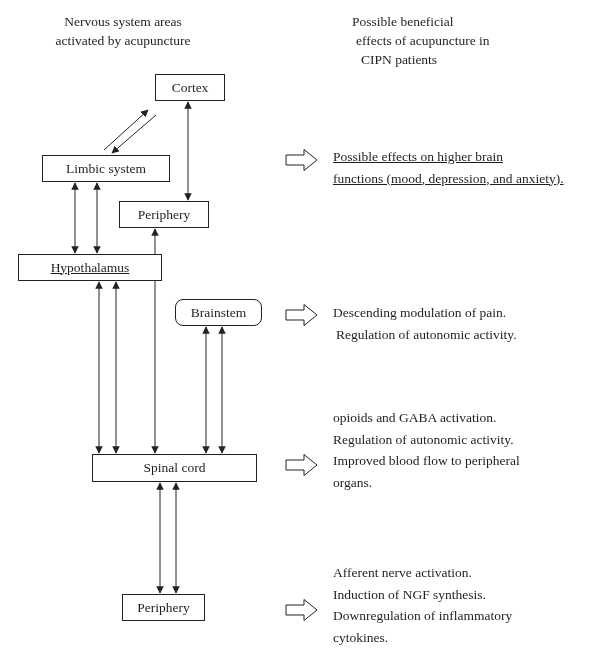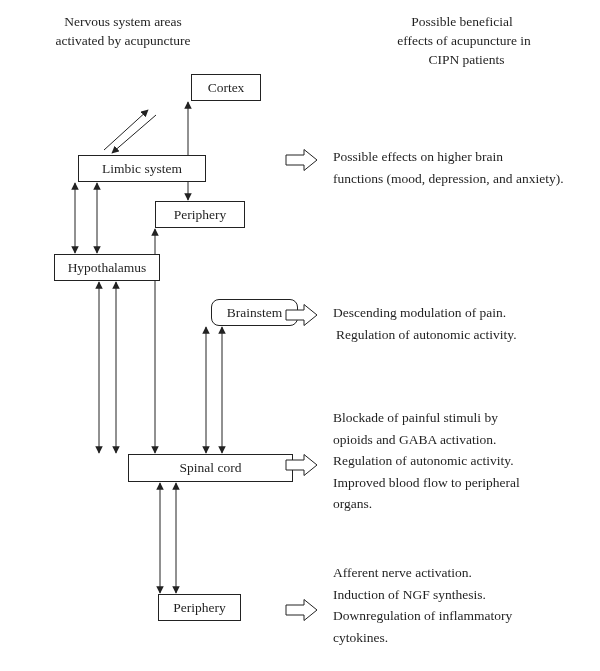--- a/index.html
+++ b/index.html
@@ -25,35 +25,34 @@
   .hdr-left {
     left: 28px;
     top: 12px;
     width: 190px;
     text-align: center;
   }
   .hdr-right {
     left: 352px;
     top: 12px;
     width: 220px;
-    text-align: center;
+    text-align: left;
   }
   .hdr-right .l2 { padding-left: 4px; }
   .hdr-right .l3 { padding-left: 9px; }
 
   .node {
     position: absolute;
     border: 1px solid #222222;
     background: #ffffff;
     display: flex;
     align-items: center;
     justify-content: center;
     font-size: 13.5px;
     box-sizing: border-box;
-    margin-left: 36px;
   }
   .arrows-layer {
     position: absolute;
     left: 0;
     top: 0;
   }
   .effect {
     position: absolute;
     width: 255px;
     font-size: 13.5px;
@@ -104,50 +103,49 @@
   </div>
   <div class="hdr hdr-right">
     <div class="l1">Possible beneficial</div>
     <div class="l2">effects of acupuncture in</div>
     <div class="l3">CIPN patients</div>
   </div>
 
   <div class="node" style="left:155px; top:74px;  width:70px;  height:27px;">Cortex</div>
   <div class="node" style="left:42px;  top:155px; width:128px; height:27px;">Limbic system</div>
   <div class="node" style="left:119px; top:201px; width:90px;  height:27px;">Periphery</div>
-  <div class="node" style="left:18px;  top:254px; width:106px; height:27px;">Hypothalamus</div>
+  <div class="node" style="left:18px;  top:254px; width:144px; height:27px;text-decoration:underline;">Hypothalamus</div>
   <div class="node" style="left:175px; top:299px; width:87px;  height:27px;border-radius:8px;">Brainstem</div>
   <div class="node" style="left:92px;  top:454px; width:165px; height:28px;">Spinal cord</div>
   <div class="node" style="left:122px; top:594px; width:83px;  height:27px;">Periphery</div>
 
   <svg class="barrow" style="left:285px; top:148px;" width="34" height="24">
     <polygon points="1,7 19,7 19,1.5 32,12 19,22.5 19,17 1,17" fill="#ffffff" stroke="#222222" stroke-width="1"></polygon>
   </svg>
   <svg class="barrow" style="left:285px; top:303px;" width="34" height="24">
     <polygon points="1,7 19,7 19,1.5 32,12 19,22.5 19,17 1,17" fill="#ffffff" stroke="#222222" stroke-width="1"></polygon>
   </svg>
   <svg class="barrow" style="left:285px; top:453px;" width="34" height="24">
     <polygon points="1,7 19,7 19,1.5 32,12 19,22.5 19,17 1,17" fill="#ffffff" stroke="#222222" stroke-width="1"></polygon>
   </svg>
   <svg class="barrow" style="left:285px; top:598px;" width="34" height="24">
     <polygon points="1,7 19,7 19,1.5 32,12 19,22.5 19,17 1,17" fill="#ffffff" stroke="#222222" stroke-width="1"></polygon>
   </svg>
 
-  <div class="effect" style="left:333px; top:146px;">
+  <div class="effect" style="left:333px; top:146px;text-decoration:underline;">
     <div>Possible effects on higher brain</div>
     <div>functions (mood, depression, and anxiety).</div>
   </div>
 
   <div class="effect" style="left:333px; top:302px;">
     <div>Descending modulation of pain.</div>
     <div class="indent">Regulation of autonomic activity.</div>
   </div>
 
   <div class="effect" style="left:333px; top:407px;">
-    <div>Blockade of painful stimuli by</div>
     <div>opioids and GABA activation.</div>
     <div>Regulation of autonomic activity.</div>
     <div>Improved blood flow to peripheral</div>
     <div>organs.</div>
   </div>
 
   <div class="effect" style="left:333px; top:562px;">
     <div>Afferent nerve activation.</div>
     <div>Induction of NGF synthesis.</div>
     <div>Downregulation of inflammatory</div>

